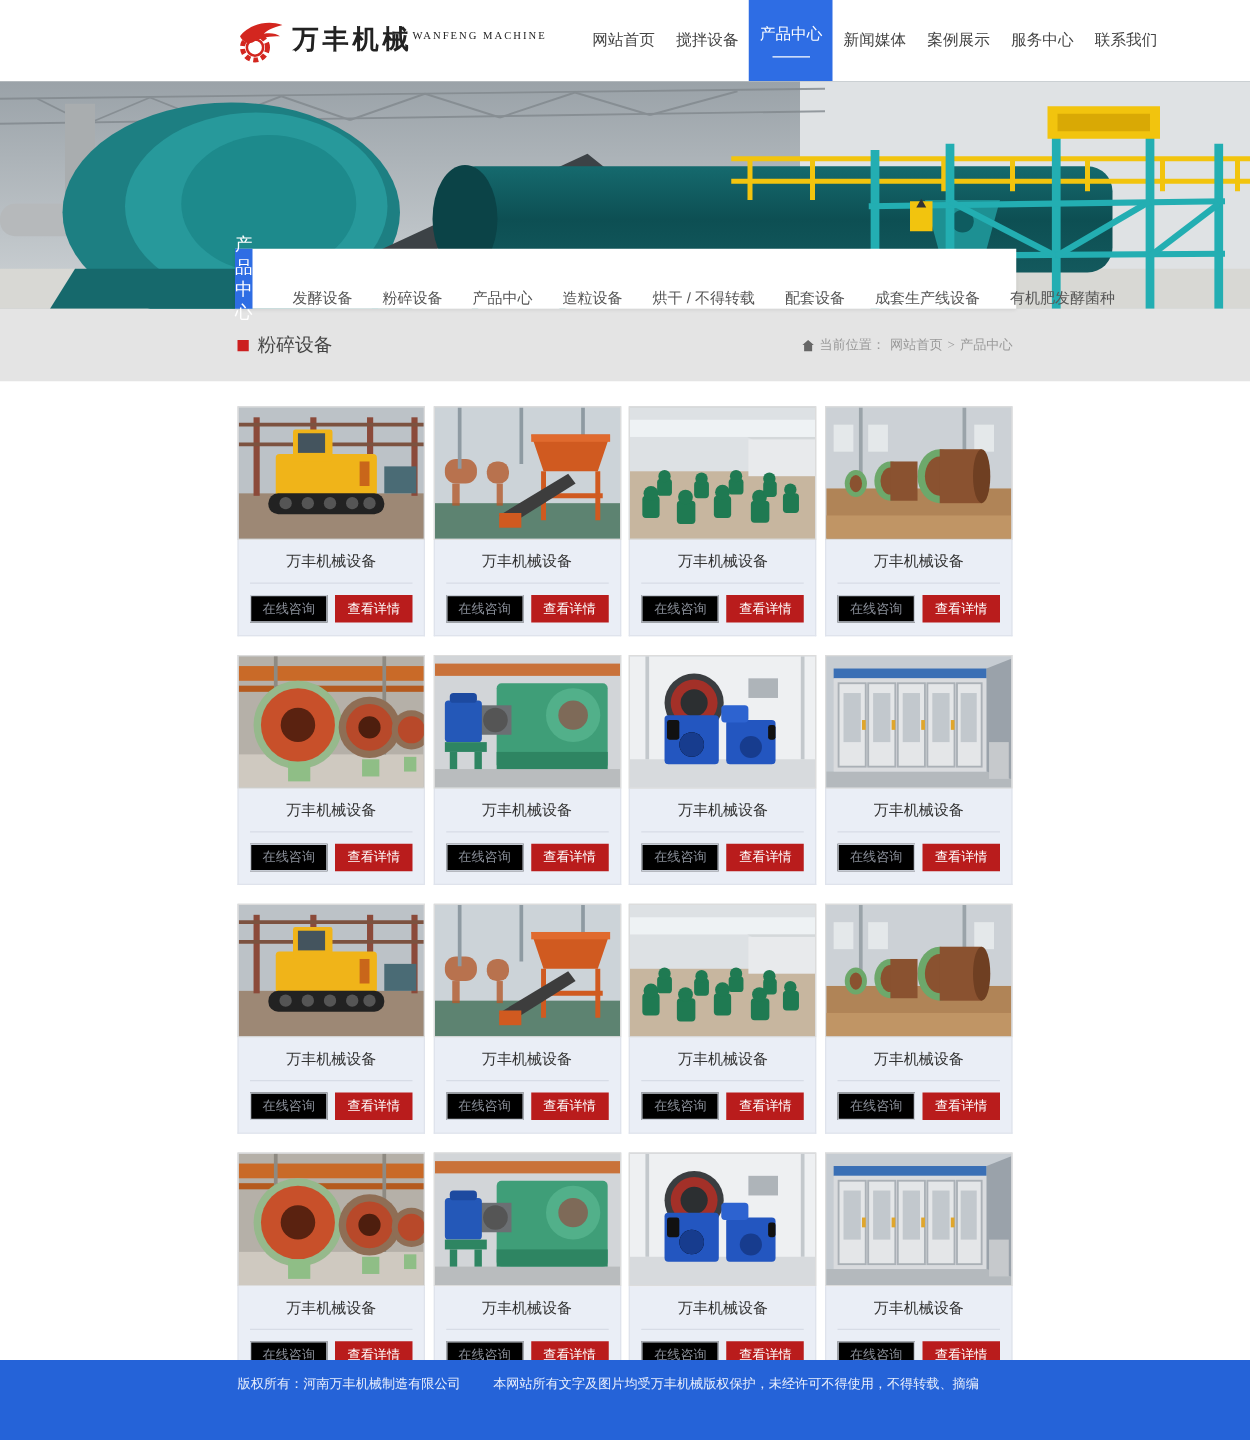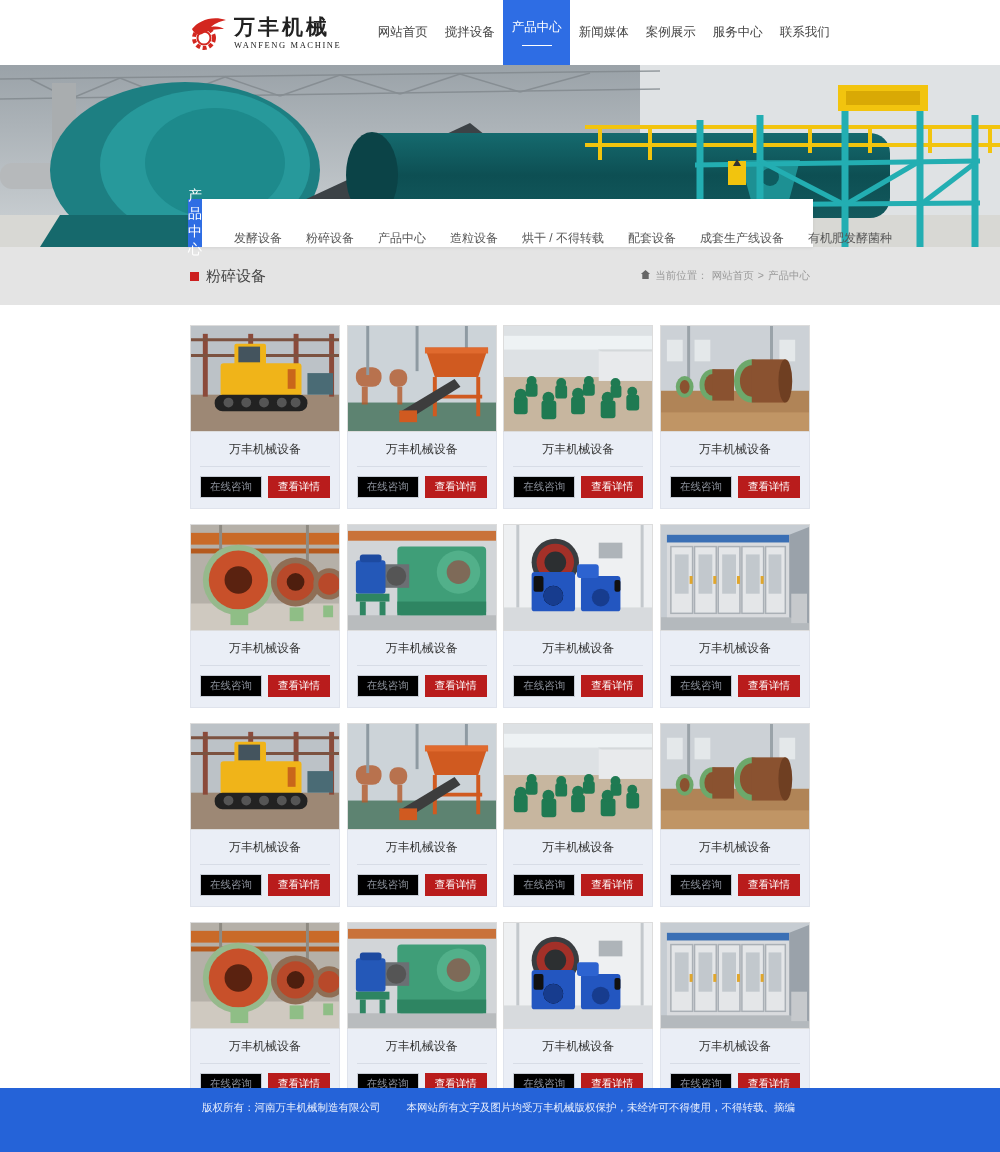--- a/index.html
+++ b/index.html
@@ -5,21 +5,21 @@
   * { margin:0; padding:0; box-sizing:border-box; }
   body {
     width:1000px; height:1152px; margin:0 auto; background:#ffffff;
     font-family:"Liberation Sans","DejaVu Sans",sans-serif; color:#333;
     position:relative; overflow:hidden;
   }
   
   .header { height:65px; background:#fff; display:flex; align-items:stretch; }
   .logo { display:flex; align-items:center; margin-left:188px; gap:6px; }
   .logo-icon { width:40px; height:40px; flex:0 0 auto; }
-  .logo-text { display:flex; flex-direction:column; line-height:1.05; }
+  .logo-text { display:flex; flex-direction:row; line-height:1.05; }
   .logo-cn { font-size:21px; font-weight:bold; color:#222; letter-spacing:3px; }
   .logo-en { font-size:8.5px; color:#222; letter-spacing:1.6px;
              font-family:"Liberation Serif","DejaVu Serif",serif; margin-top:3px; }
   .nav { display:flex; margin-left:28px; flex:1 1 auto; }
   .nav-item { width:67px; display:flex; flex-direction:column; justify-content:center;
               align-items:center; font-size:12.5px; color:#444; cursor:pointer;
               position:relative; }
   .nav-item.active { background:#2e6de4; color:#fff; }
   .nav-item.active::after { content:""; display:block; width:30px; height:1px;
               background:#fff; margin-top:9px; }
@@ -32,21 +32,21 @@
   .pn-title { width:103px; background:#2e6de4; color:#fff; font-size:14px;
               display:flex; align-items:center; justify-content:center; cursor:pointer; }
   .pn-tabs { display:flex; align-items:flex-end; padding-left:20px; }
   .pn-tab { font-size:12px; color:#555; padding:0 12px; cursor:pointer; white-space:nowrap; }
   
   .strip { height:58px; background:#e4e4e4; }
   .strip-inner { width:620px; margin:0 auto; height:100%; display:flex;
                  align-items:center; justify-content:space-between; }
   .page-title { display:flex; align-items:center; gap:7px; font-size:15px; color:#444; }
   .red-sq { width:9px; height:9px; background:#cc1f1f; display:inline-block; }
-  .crumbs { display:flex; align-items:flex-start; gap:4px; font-size:10.5px; color:#999; }
+  .crumbs { display:flex; align-items:center; gap:4px; font-size:10.5px; color:#999;font-family:Liberation Serif, serif; }
   .crumb-icon { width:11px; height:11px; }
   .crumbs .link { cursor:pointer; }
   
   .main { padding-top:20px; }
   .grid { width:620px; margin:0 auto; display:flex; flex-wrap:wrap;
           justify-content:space-between; }
   .card { width:150px; margin-bottom:15px; }
   .card-img { height:107px; border:1px solid #dcdcdc; background:#cfd3d6; cursor:pointer; }
   .card-img svg { display:block; width:100%; height:100%; }
   .card-body { background:#eaeef6; border:1px solid #dfe3ec; border-top:none;
@@ -55,21 +55,21 @@
                 border-bottom:1px solid #d7dce6; }
   .card-btns { display:flex; justify-content:space-between; margin-top:9px; }
   .btn { width:62px; height:22px; font-size:10.5px; display:flex; align-items:center;
          justify-content:center; cursor:pointer; }
   .btn-inquiry { background:#000000; border:1px solid #c6cbd4; color:#8a8f99; }
   .btn-detail  { background:#b91c1c; color:#fff; }
   
   .footer { position:absolute; left:0; bottom:0; width:1000px; height:64px;
             background:#2563d8; color:#e8eefc; font-size:10.5px; }
   .footer-inner { padding:14px 0 0 190px; line-height:1; }
-  .f-line { margin-bottom:11px; white-space:nowrap;margin-left:12px; }
+  .f-line { margin-bottom:11px; white-space:nowrap; }
   .f-part { margin-right:26px; }
 </style>
 </head>
 <body>
 
 <div class="header">
   <div class="logo">
     <span class="logo-icon">
       <svg viewBox="0 0 40 40">
         <g fill="#d3261f">

